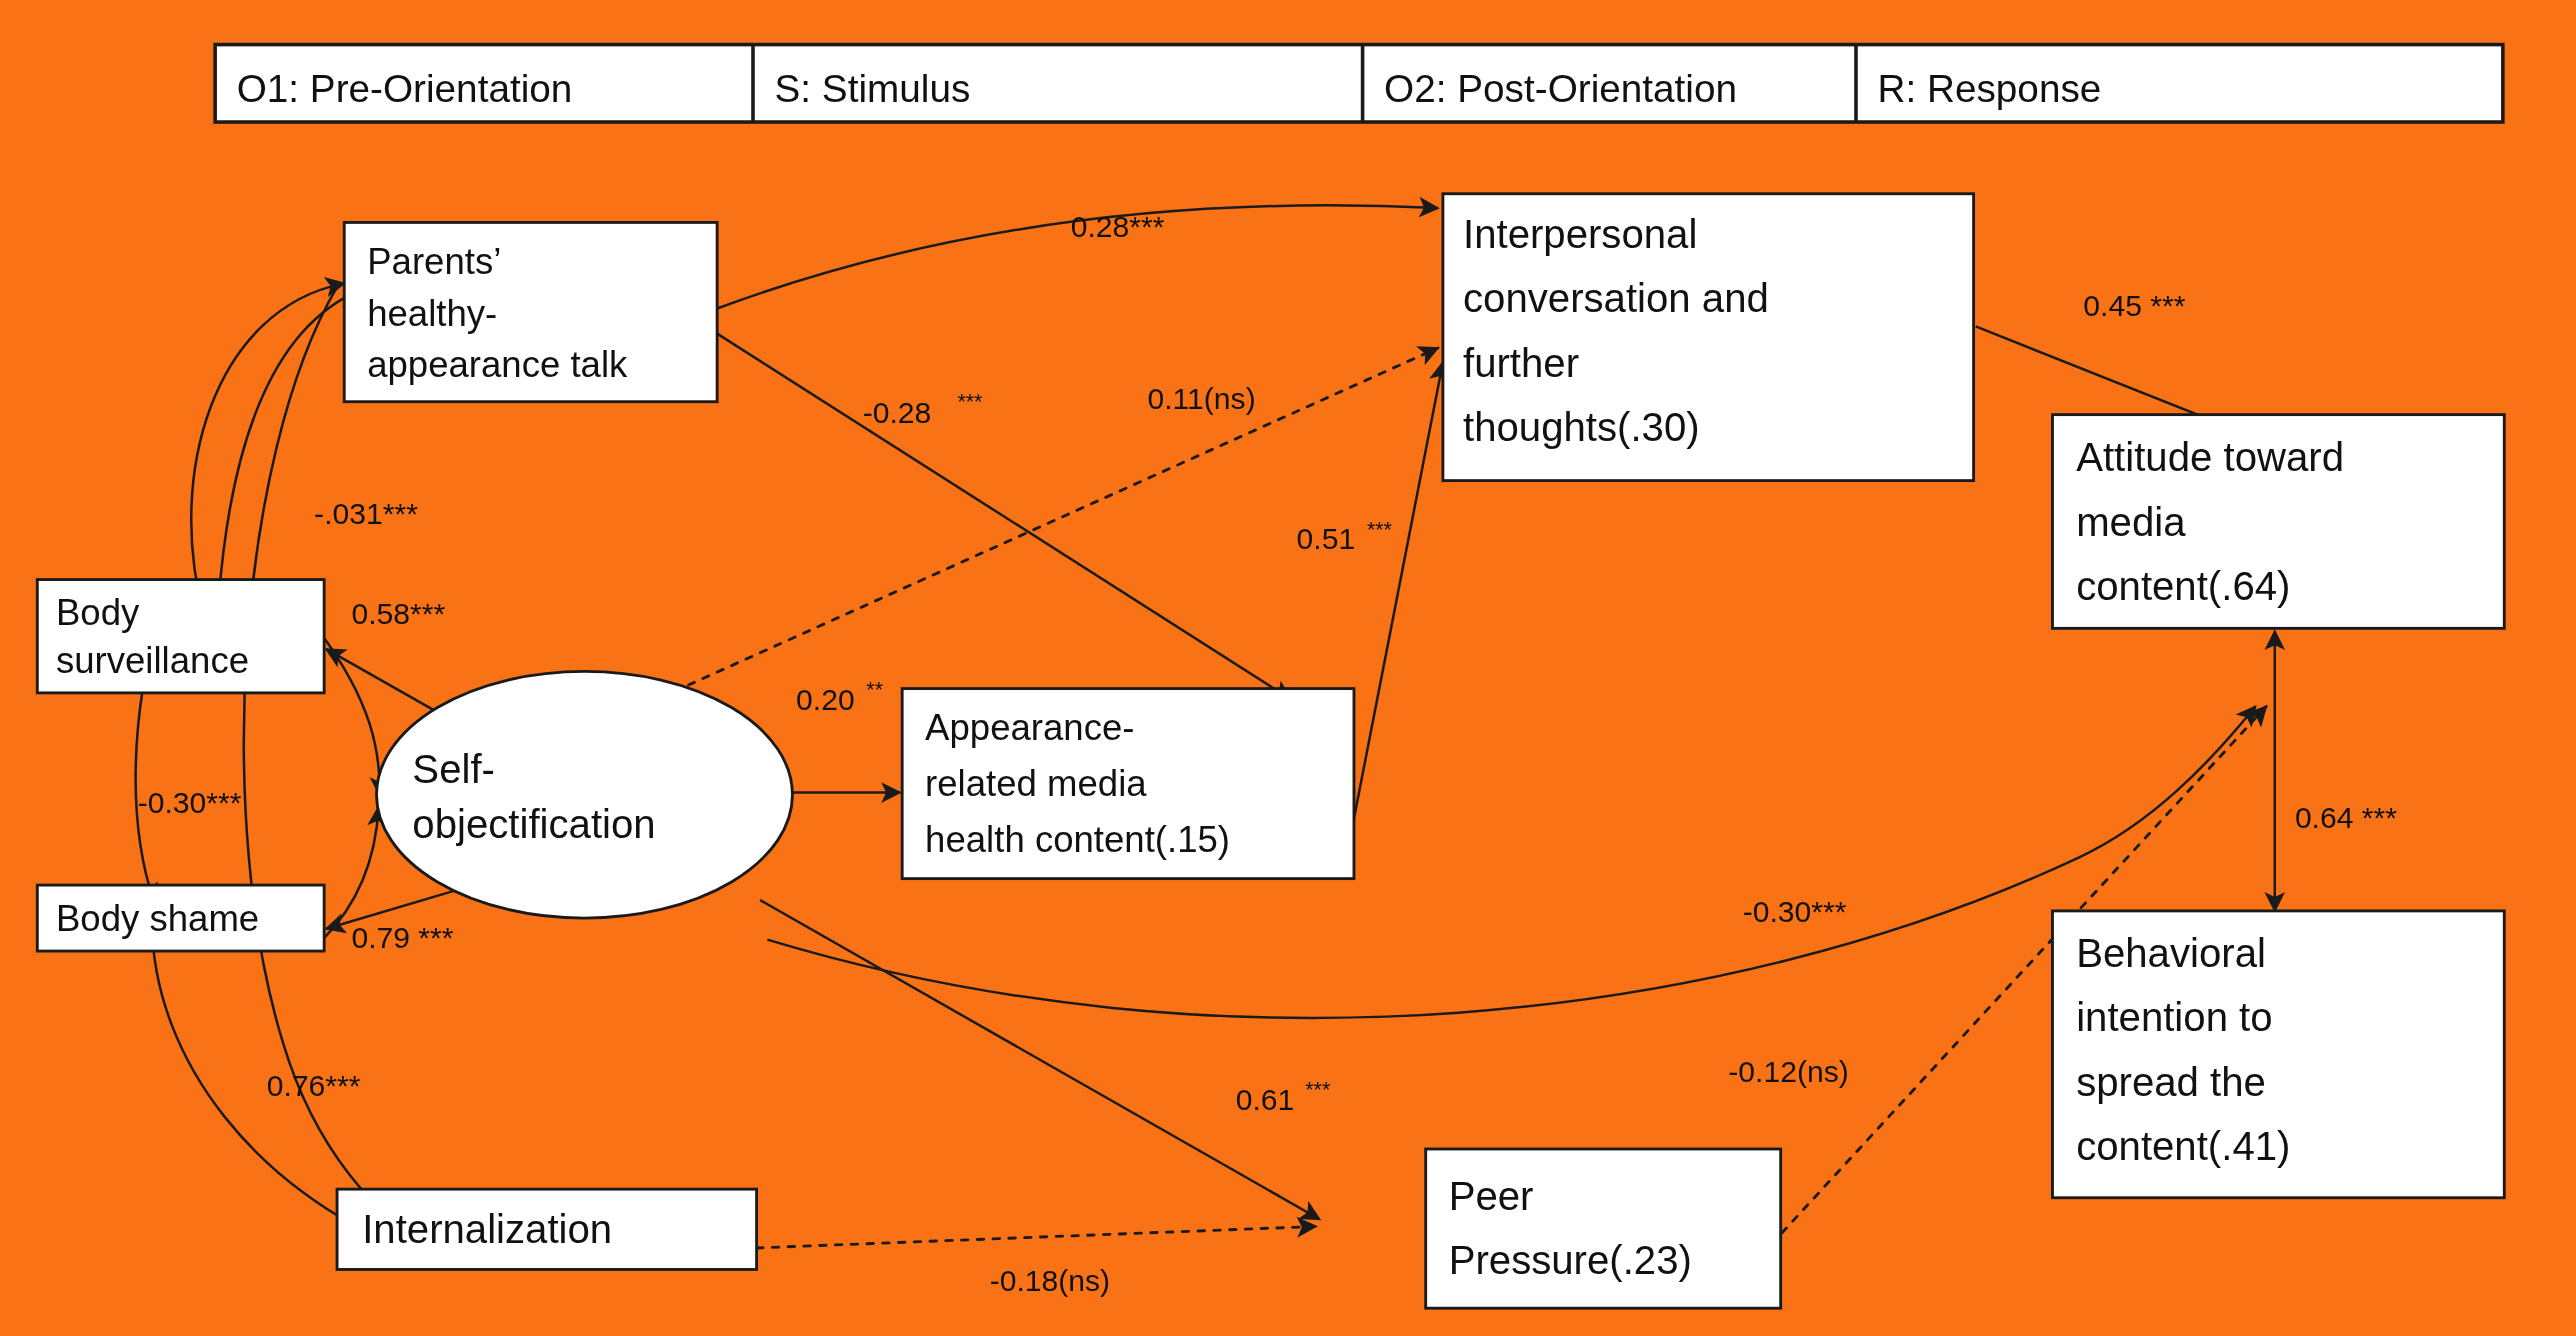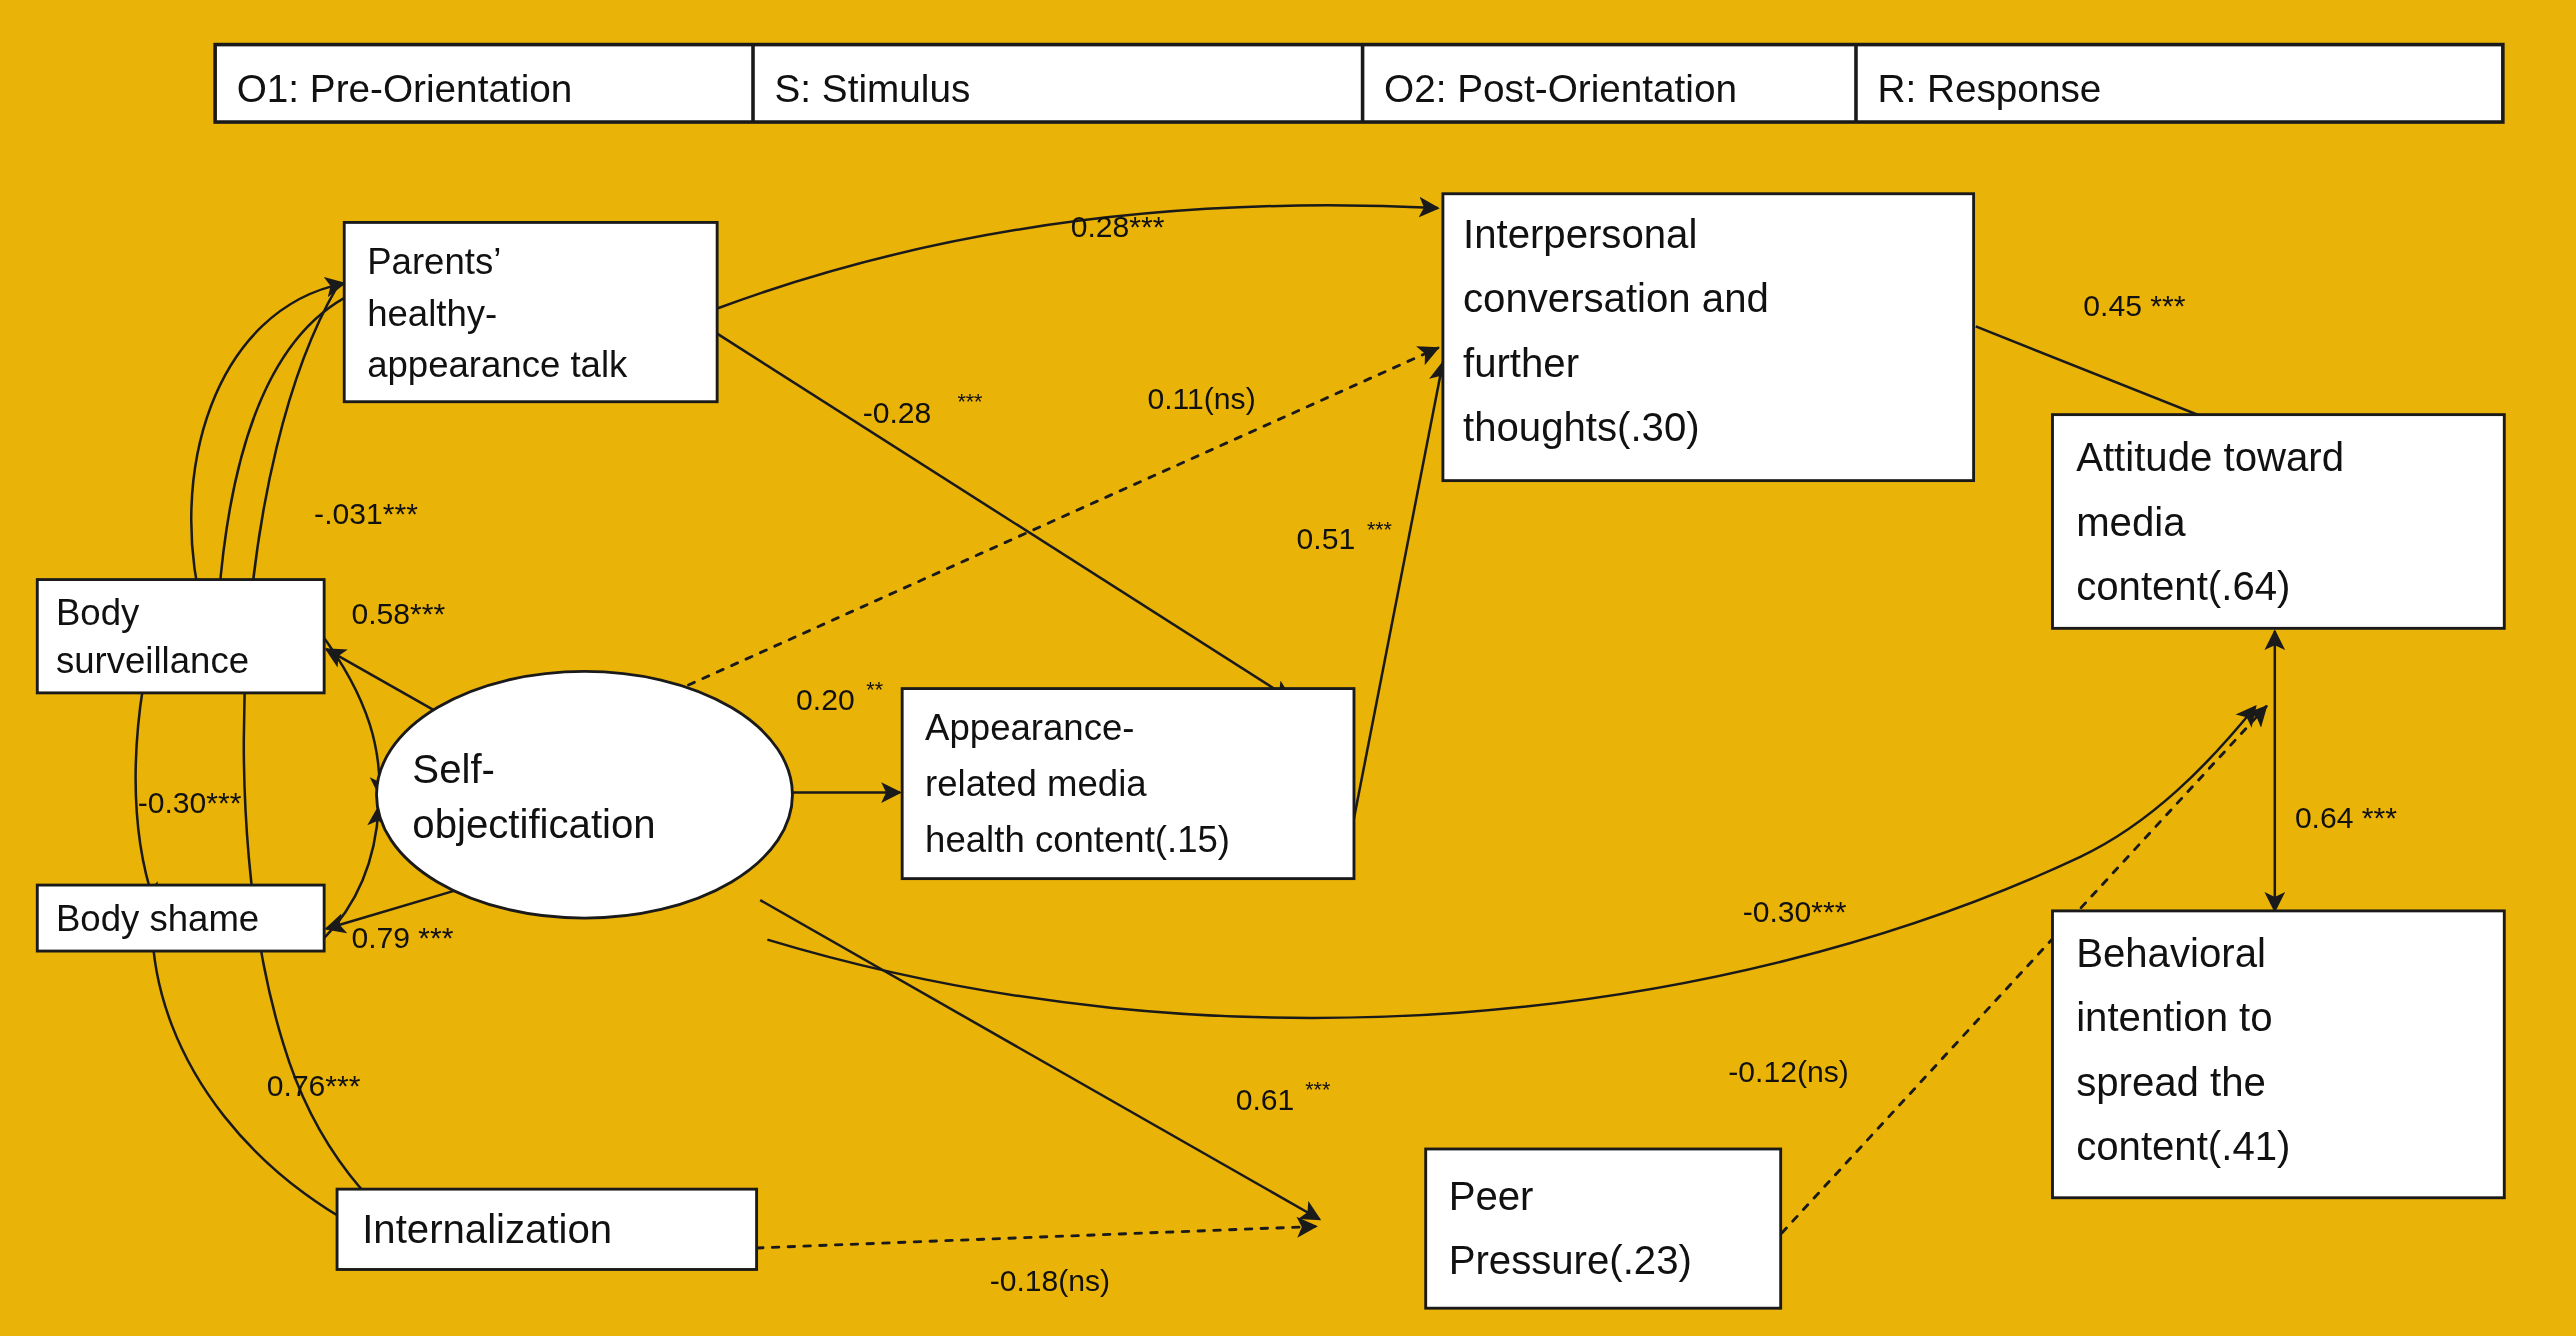--- a/index.html
+++ b/index.html
@@ -4,21 +4,21 @@
 <style>
   html, body {
     margin: 0;
     padding: 0;
     background: #ffffff;
   }
   #canvas {
     position: relative;
     width: 2576px;
     height: 1337px;
-    background: #eab308;
+    background: #f97316;
     font-family: "Liberation Sans", sans-serif;
     overflow: hidden;
   }
   svg#diagram {
     position: absolute;
     top: 0; left: 0;
     width: 2576px;
     height: 1337px;
   }
   .node-rect {

